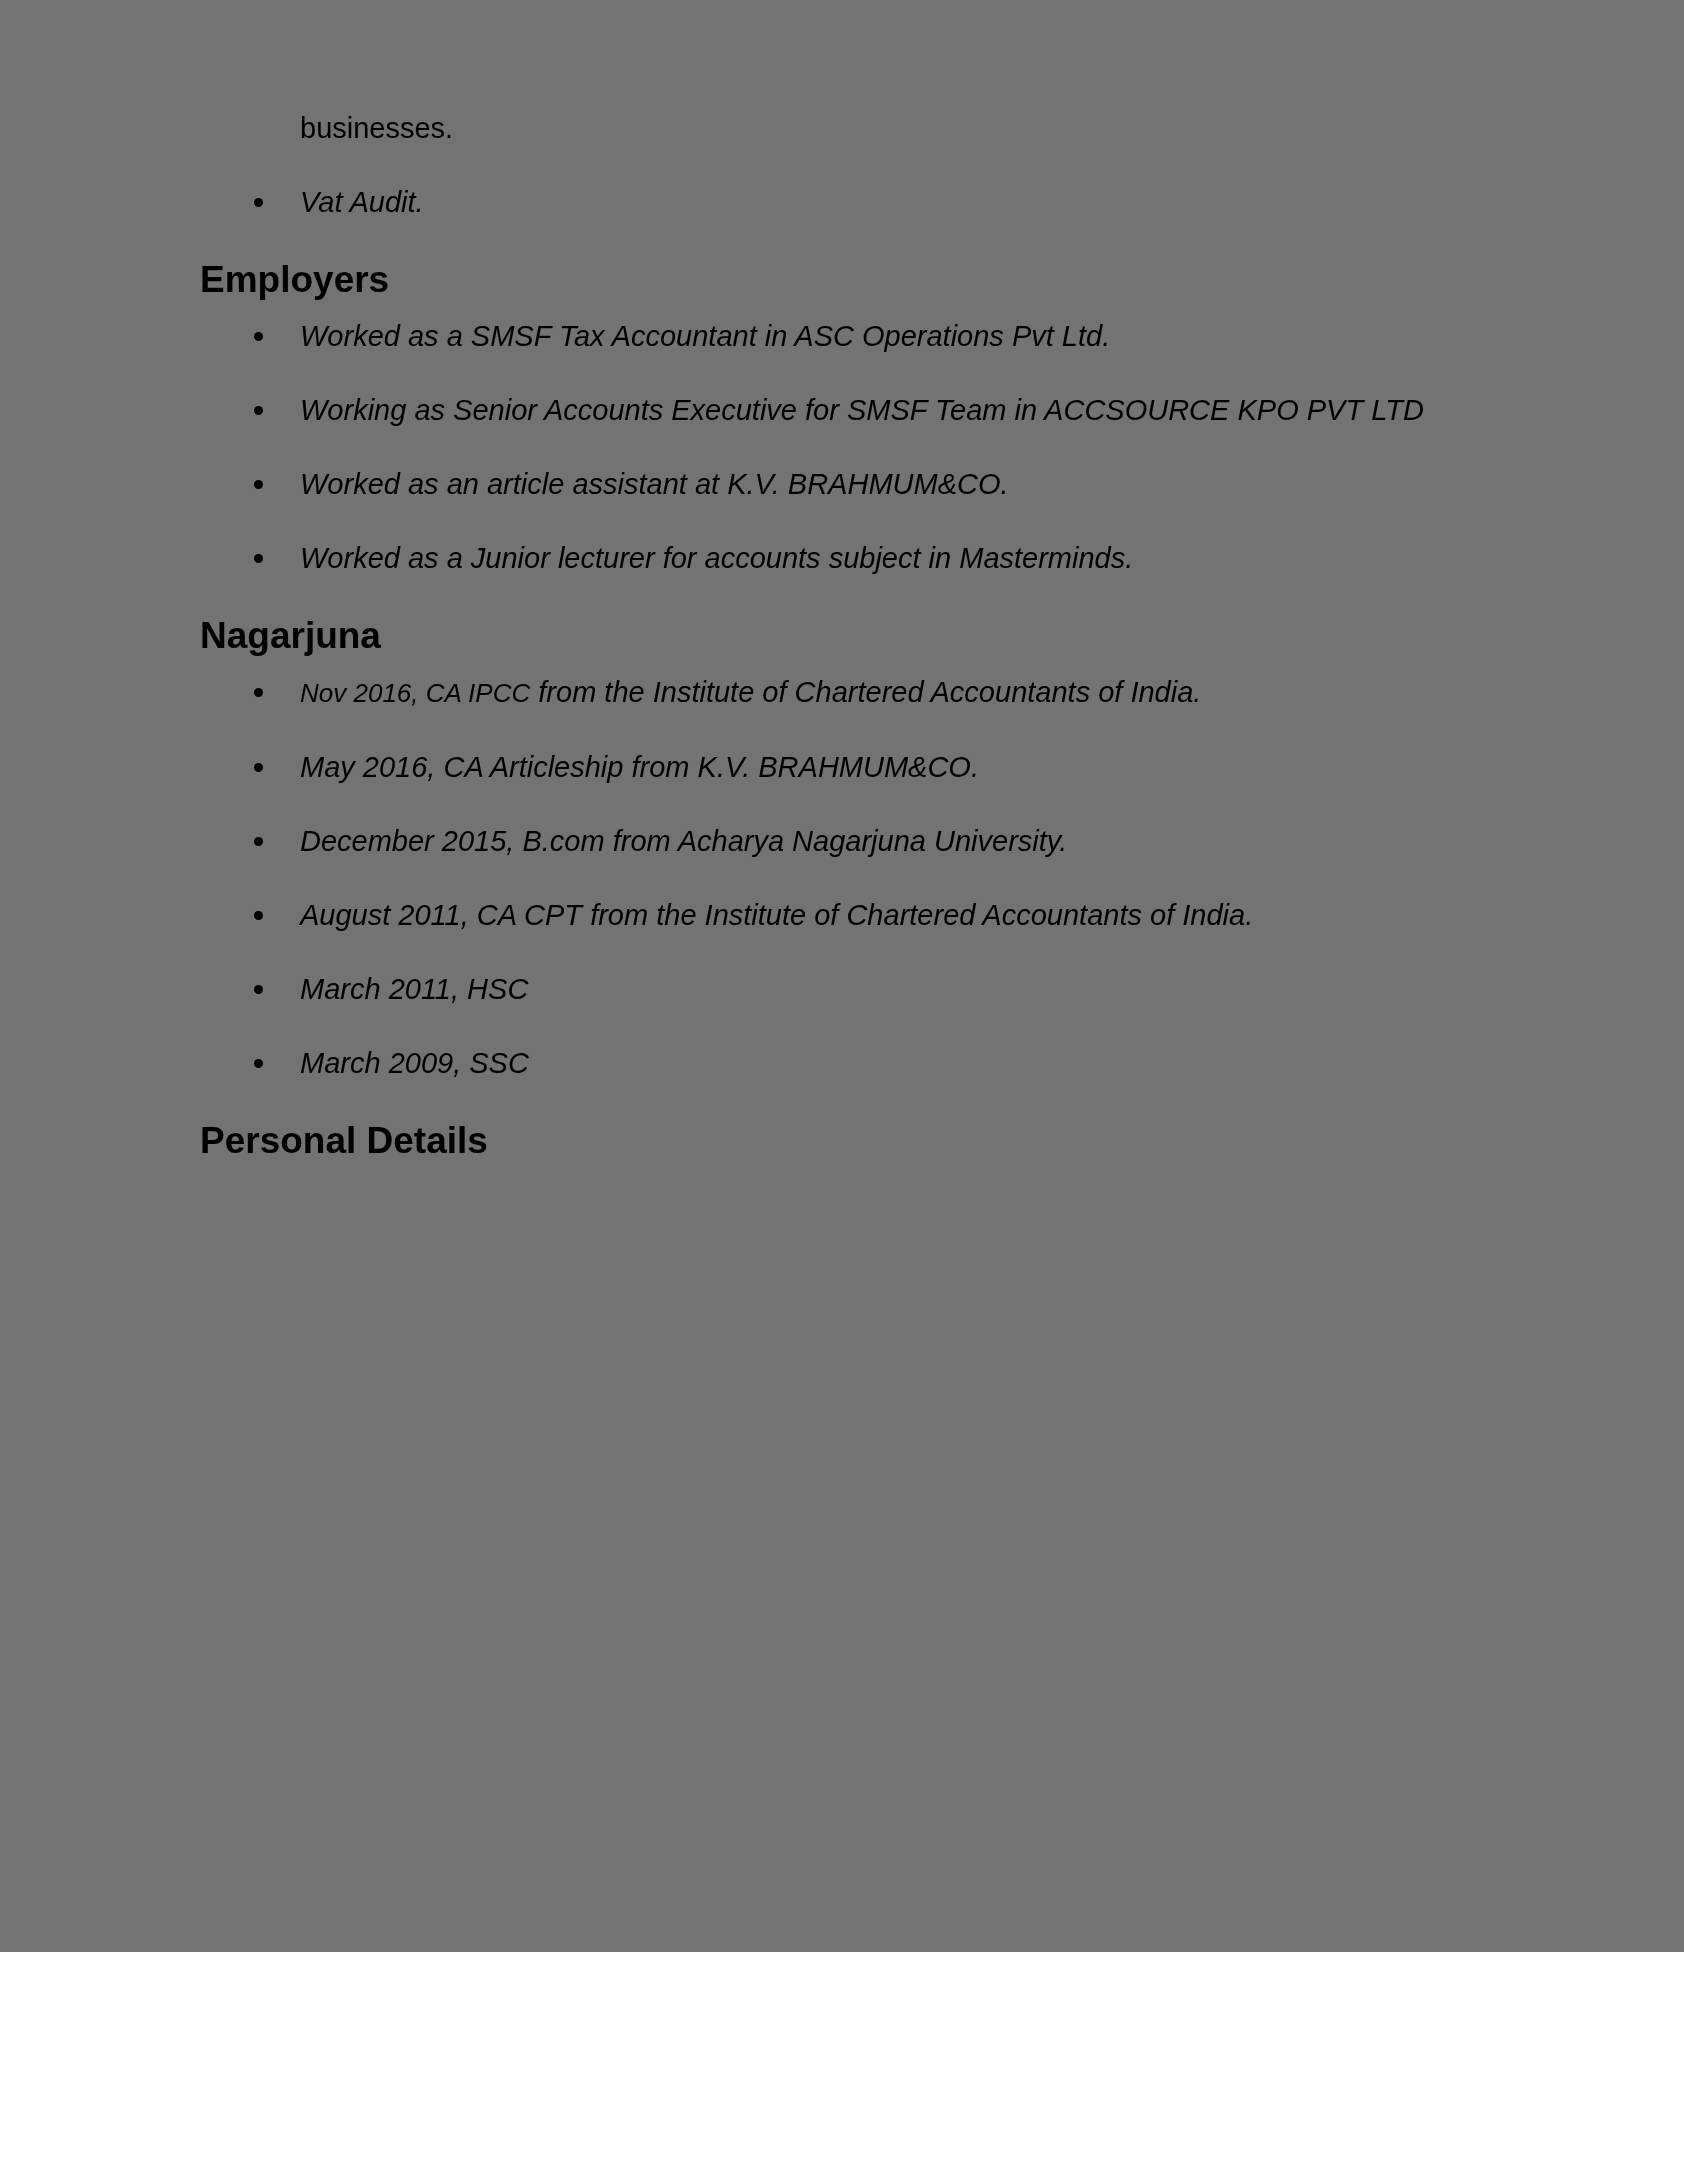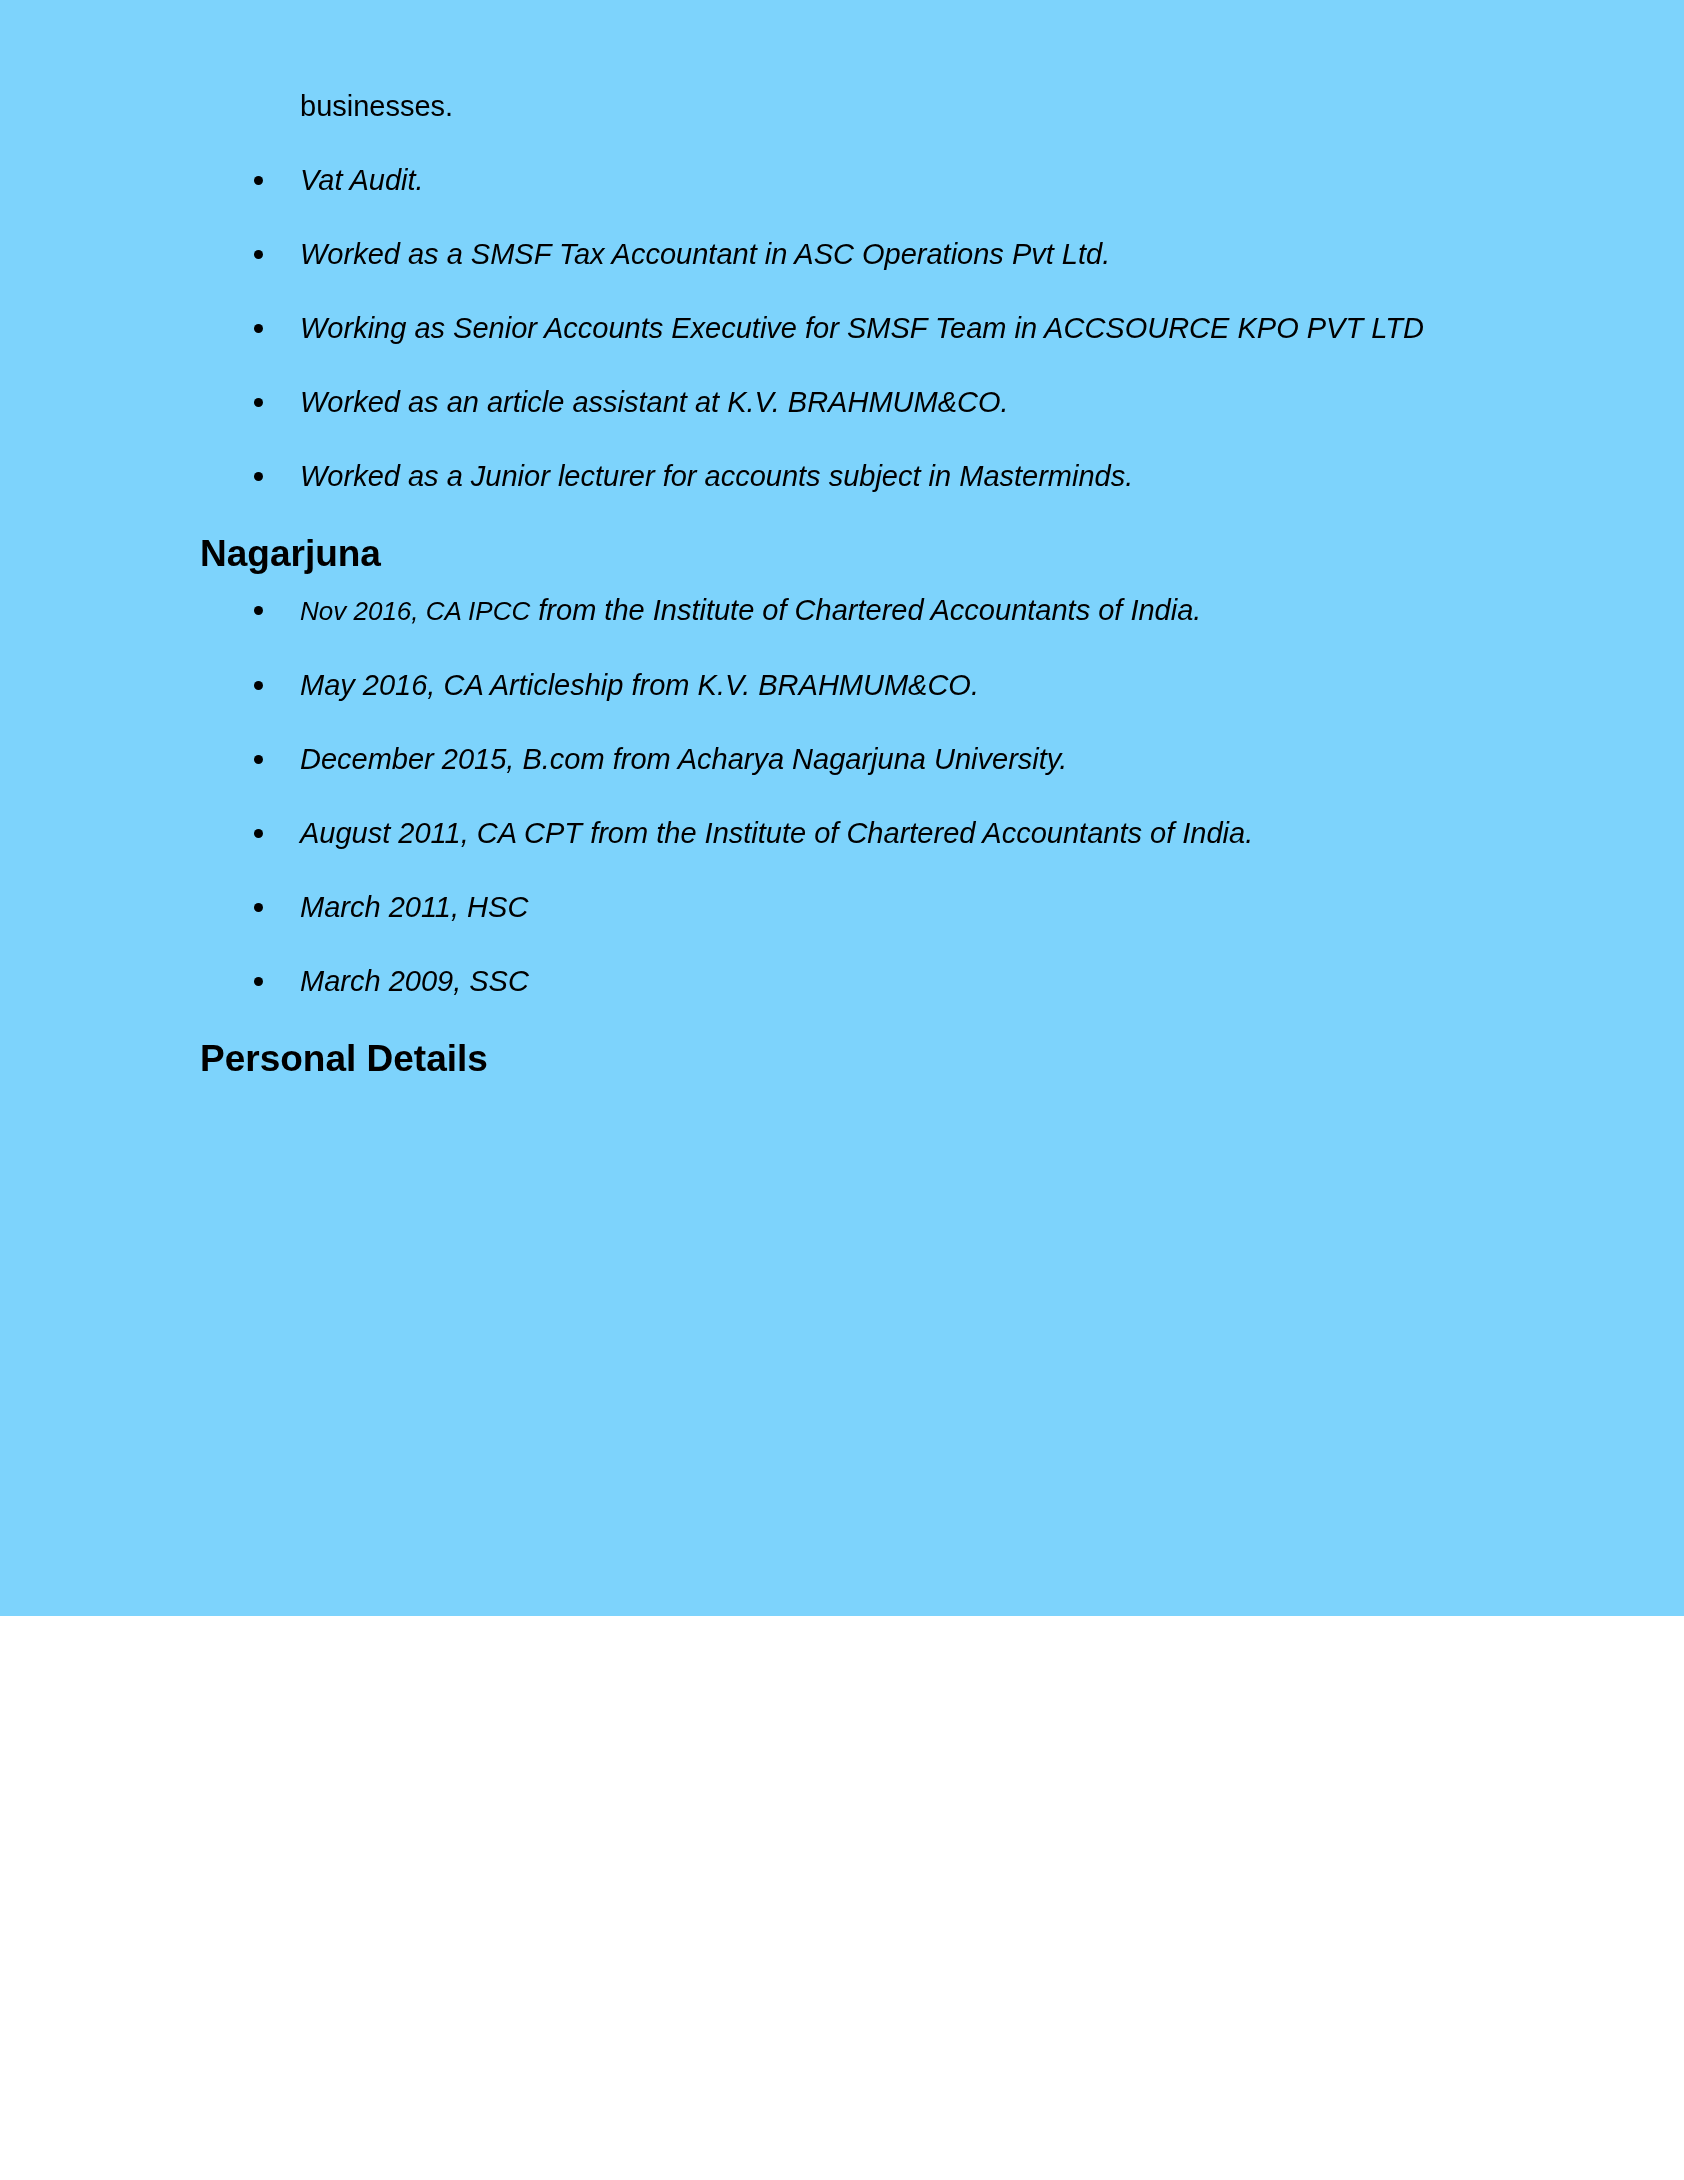--- a/index.html
+++ b/index.html
@@ -10,23 +10,23 @@
   body {
     width: 1685px;
     height: 2181px;
     overflow: hidden;
     font-family: "Liberation Sans", "DejaVu Sans", sans-serif;
     color: #000000;
   }
   .doc {
     box-sizing: border-box;
     width: 1685px;
-    height: 1616px;
-    padding: 88px 196px 0 200px;
-    background: #7dd3fc;
+    height: 1952px;
+    padding: 110px 196px 0 200px;
+    background: #737373;
   }
   .cont-line {
     margin: 0 0 37px 100px;
     font-size: 29px;
     line-height: 37px;
   }
   .li {
     position: relative;
     margin: 0 0 37px 100px;
     font-size: 29px;
@@ -58,20 +58,21 @@
 
 <div class="doc">
 
   <p class="cont-line">businesses.</p>
 
   <div class="li">
     <span class="dot"></span>
     <span>Vat Audit.</span>
   </div>
 
+  <h2 class="sec">Employers</h2>
 
   <div class="li">
     <span class="dot"></span>
     <span>Worked as a SMSF Tax Accountant in ASC Operations Pvt Ltd.</span>
   </div>
   <div class="li">
     <span class="dot"></span>
     <span>Working as Senior Accounts Executive for SMSF Team in ACCSOURCE KPO PVT LTD</span>
   </div>
   <div class="li">

